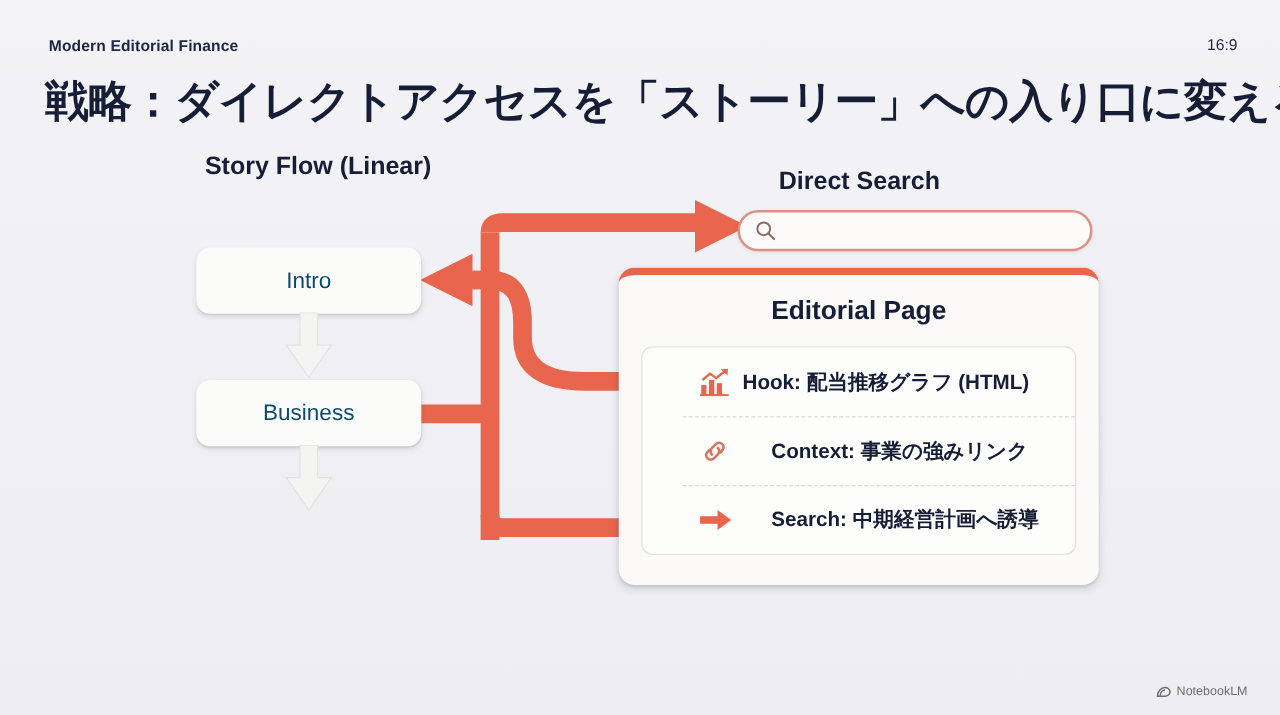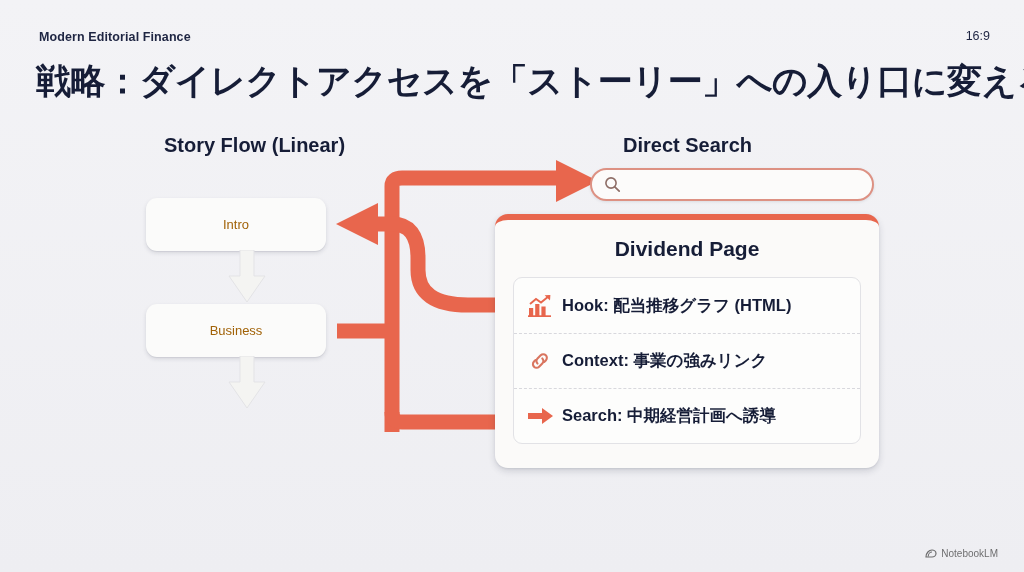--- a/index.html
+++ b/index.html
@@ -29,31 +29,31 @@
     position: absolute; left: 36px; top: 58px;
     font-size: 35px; font-weight: bold; letter-spacing: -0.5px;
     color: #161d37; white-space: nowrap;
   }
 
   
   .col-head {
     position: absolute; font-size: 20px; font-weight: bold; color: #161d37;
     text-align: center; white-space: nowrap;
   }
-  #head-flow  { left: 147px; top: 134px; width: 215px; }
+  #head-flow  { left: 147px; top: 122px; width: 215px; }
   #head-search{ left: 575px; top: 134px; width: 225px; }
 
   
   .flow-box {
-    position: absolute; left: 146px; width: 180px; height: 53px;
+    position: absolute; left: 157px; width: 180px; height: 53px;
     background: #fbfbfa;
     border-radius: 11px;
     box-shadow: 0 2px 4px rgba(30,35,60,.13), 0 1px 1px rgba(30,35,60,.07);
     display: flex; align-items: center; justify-content: center;
-    font-size: 13px; color: #a16207;
+    font-size: 18px; color: #0c4a6e;
   }
   #box-intro      { top: 198px; }
   #box-business   { top: 304px; }
   #box-financials { top: 411px; }
 
   
   .down-arrow { position: absolute; left: 228px; width: 38px; height: 54px; }
   #da1 { top: 250px; }
   #da2 { top: 356px; }
 
@@ -78,27 +78,28 @@
   }
   #card-title {
     margin-top: 17px; text-align: center;
     font-size: 21px; font-weight: bold; color: #161d37;
   }
   #card-list {
     margin: 16px 18px 0 18px;
     background: #fdfdfc;
     border: 1px solid #e2e2e6;
     border-radius: 9px;
+    padding-left: 32px;
   }
   .card-row {
     display: flex; align-items: center;
     height: 55px; padding: 0 14px;
     font-size: 16.5px; color: #161d37;
   }
-  .card-row + .card-row { border-top: 1.5px dashed #d8d8dd; }
+  .card-row + .card-row { border-top: 1.5px dashed #d8d8dd; gap: 23px; }
   .row-ico { width: 34px; flex: 0 0 34px; display: flex; align-items: center; }
   .row-text { font-weight: bold; white-space: nowrap; }
   .row-text .lead { color: #161d37; }
 
   
   #caption {
     position: absolute; left: 0; top: 503px; width: 1024px;
     text-align: center; font-size: 20px; font-weight: bold; color: #1b2240;
   }
 
@@ -164,21 +165,21 @@
   <div class="col-head" id="head-search">Direct Search</div>
 
   <div id="search-pill">
     <svg id="search-icon" width="17" height="17" viewBox="0 0 17 17">
       <circle cx="7" cy="7" r="5.1" fill="none" stroke="#8d6d66" stroke-width="1.6"></circle>
       <line x1="10.8" y1="10.8" x2="15.2" y2="15.2" stroke="#8d6d66" stroke-width="1.7" stroke-linecap="round"></line>
     </svg>
   </div>
 
   <div id="card">
-    <div id="card-title">Dividend Page</div>
+    <div id="card-title">Editorial Page</div>
 
     <div id="card-list">
 
       <div class="card-row">
         <span class="row-ico">
           <svg width="24" height="22" viewBox="0 0 24 22">
             <rect x="1" y="13" width="4.2" height="8" fill="#e8664d"></rect>
             <rect x="7.2" y="9" width="4.2" height="12" fill="#e8664d"></rect>
             <rect x="13.4" y="11.5" width="4.2" height="9.5" fill="#e8664d"></rect>
             <rect x="0" y="20.3" width="23" height="1.7" fill="#e8664d"></rect>

